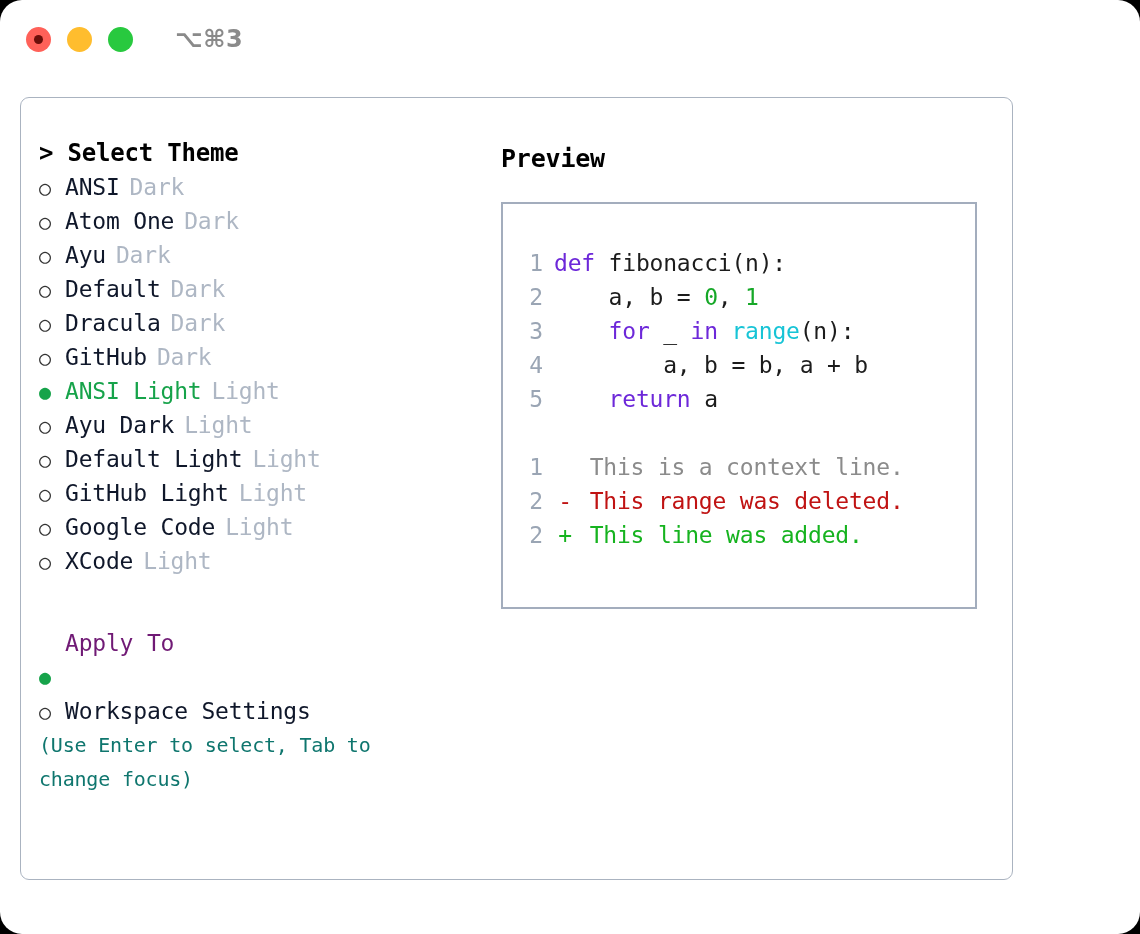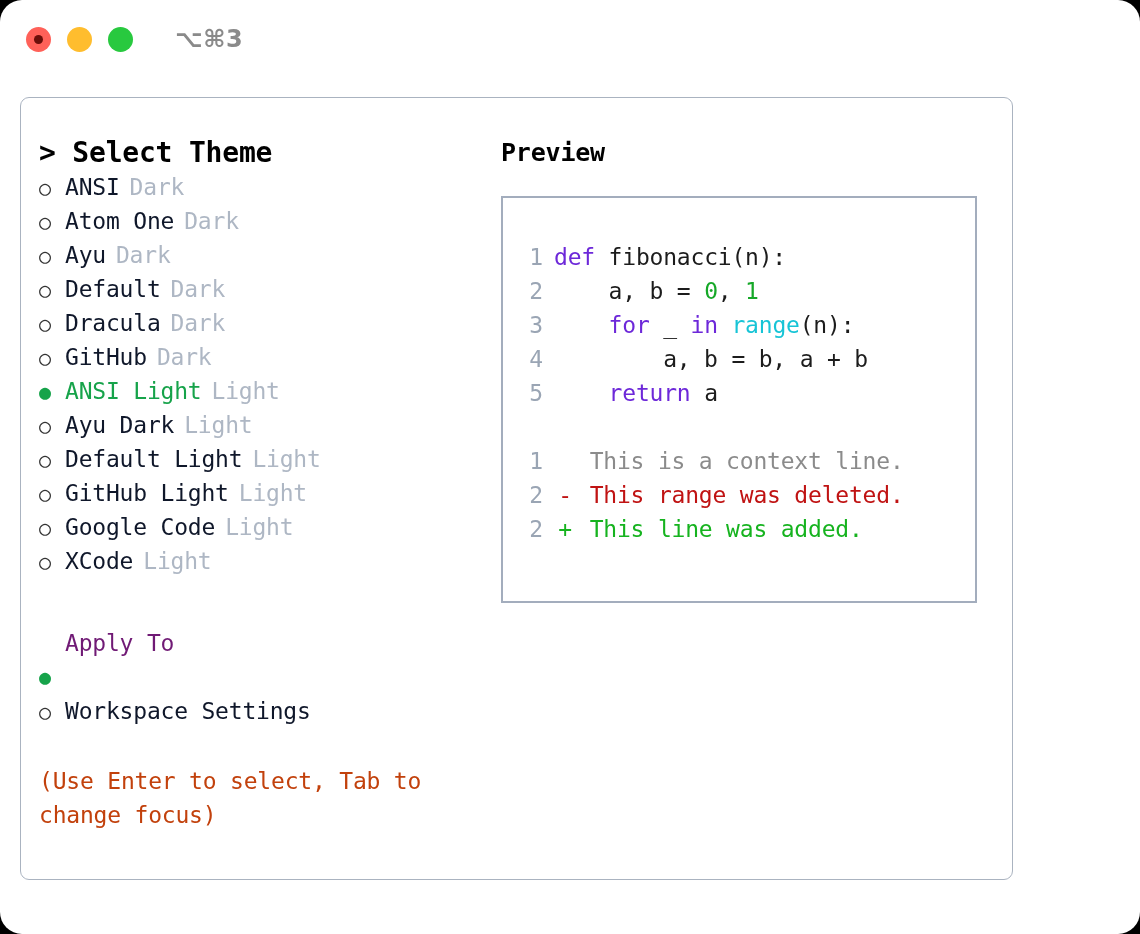--- a/index.html
+++ b/index.html
@@ -87,21 +87,21 @@
   }
 
   
   .left-col {
     position: absolute;
     left: 18px;
     top: 38px;
     width: 440px;
   }
   .section-title {
-    font-size: 28px;
+    font-size: 24px;
     font-weight: bold;
     color: #000000;
     line-height: 34px;
     white-space: pre;
     letter-spacing: -0.2px;
   }
   .opt-row {
     display: flex;
     align-items: baseline;
     line-height: 34px;
@@ -127,33 +127,32 @@
   .group-label {
     font-size: 23px;
     color: #701a75;
     line-height: 34px;
     height: 34px;
     padding-left: 26px;
     white-space: pre;
     letter-spacing: -0.2px;
   }
   .hint {
-    margin-top: 36px;
-    font-size: 23px;
-    color: #c2410c;
+    font-size: 20px;
+    color: #0f766e;
     line-height: 34px;
     width: 410px;
     letter-spacing: -0.2px;
   }
 
   
   .right-col {
     position: absolute;
     left: 480px;
-    top: 38px;
+    top: 44px;
     width: 490px;
   }
   .preview-title {
     font-size: 25px;
     font-weight: bold;
     color: #000000;
     line-height: 34px;
     letter-spacing: -0.2px;
   }
   .preview-box {

